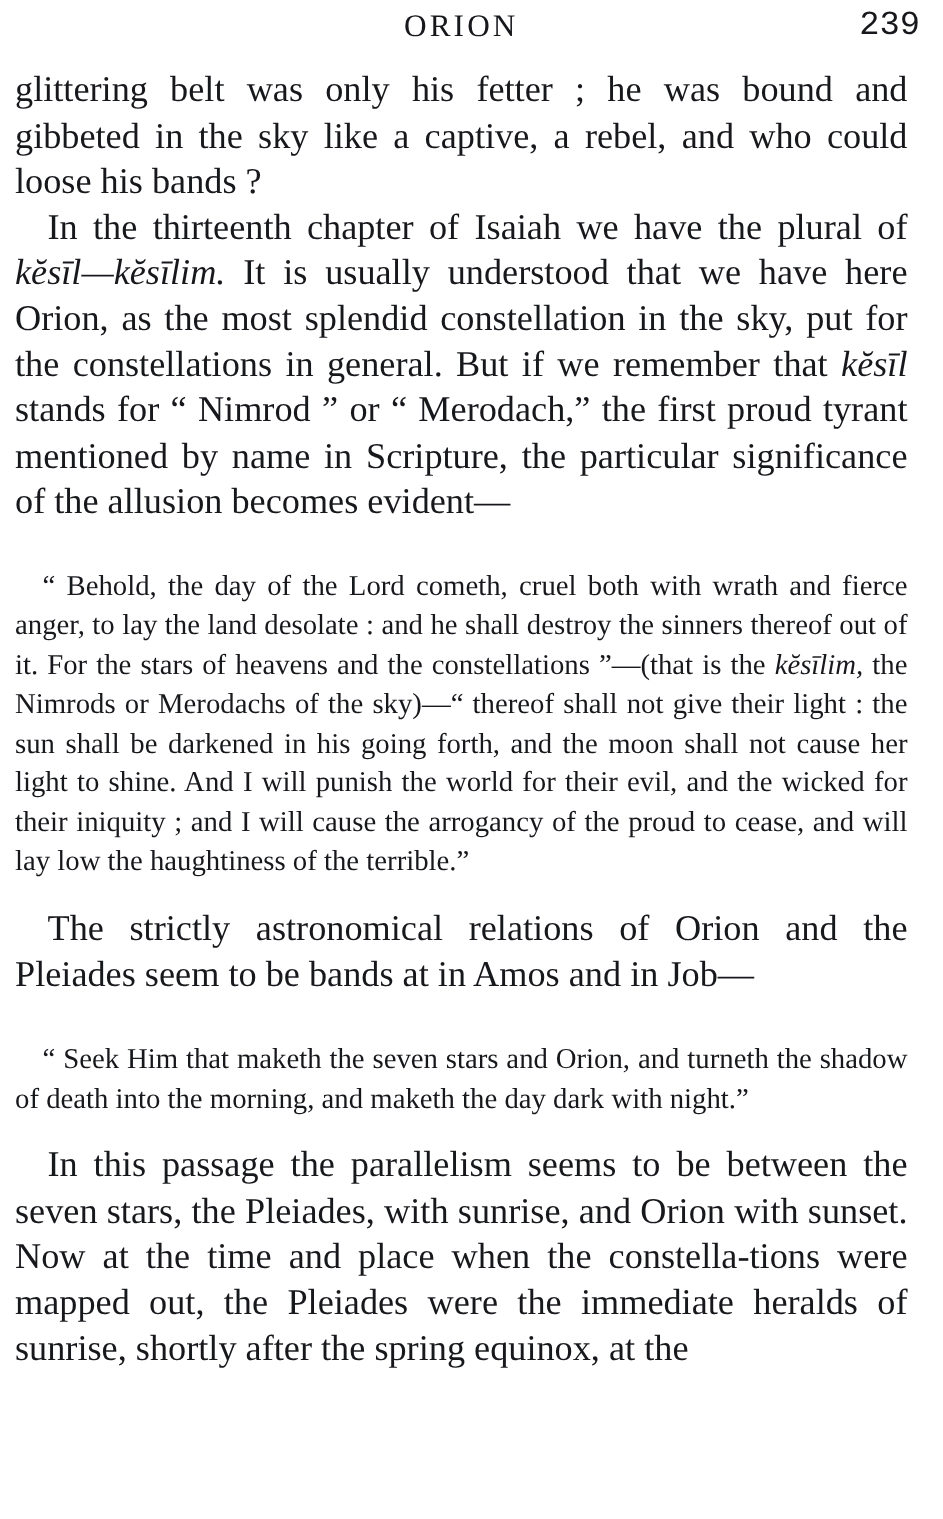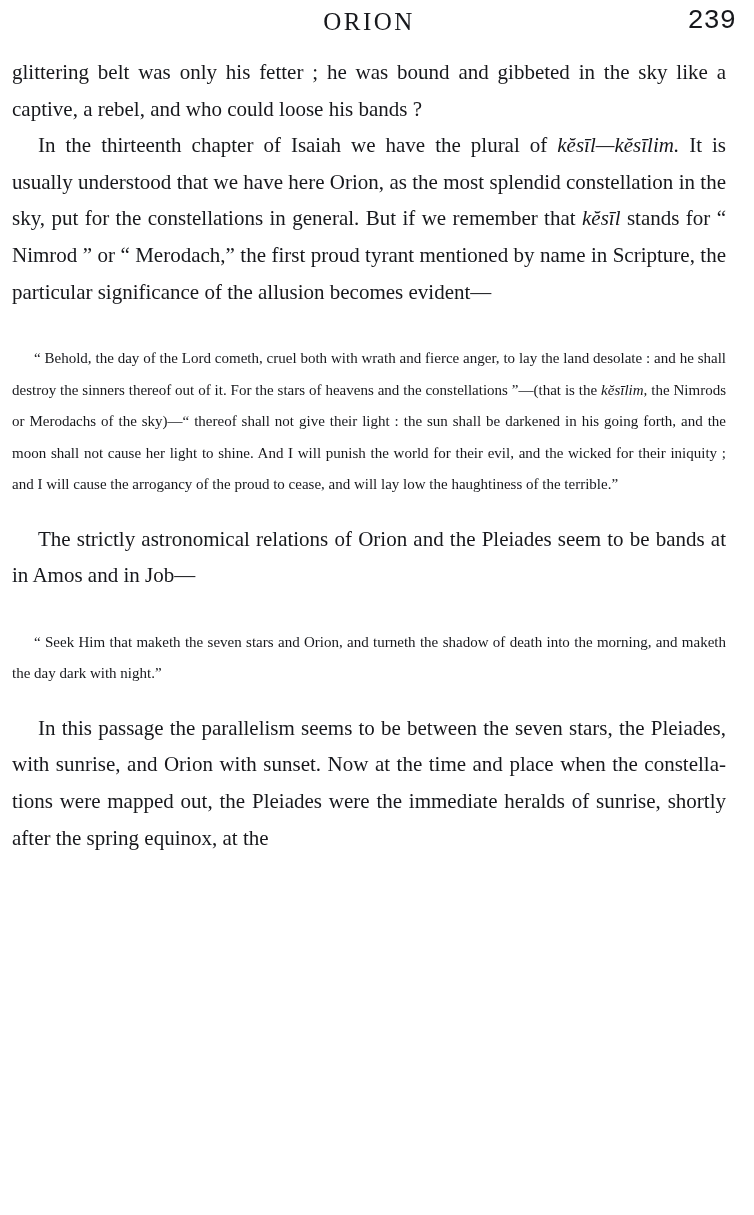--- a/index.html
+++ b/index.html
@@ -50,28 +50,28 @@
     width: 714px;
   }
   p {
     margin: 0;
     font-size: 23.5px;
     line-height: 36.5px;
     text-align: justify;
     text-justify: inter-word;
   }
   p.main {
-    font-size: 21px;
+    font-size: 29px;
     line-height: 36.6px;
   }
   p.indent {
     text-indent: 26px;
   }
   p.quote {
-    font-size: 15px;
+    font-size: 23px;
     line-height: 31.5px;
     margin-top: 19px;
     text-align: justify;
   }
   p.quote.first-line-indent {
     text-indent: 22px;
   }
   .gap-small { height: 14px; }
   .gap-med { height: 20px; }
   i, .ital {

